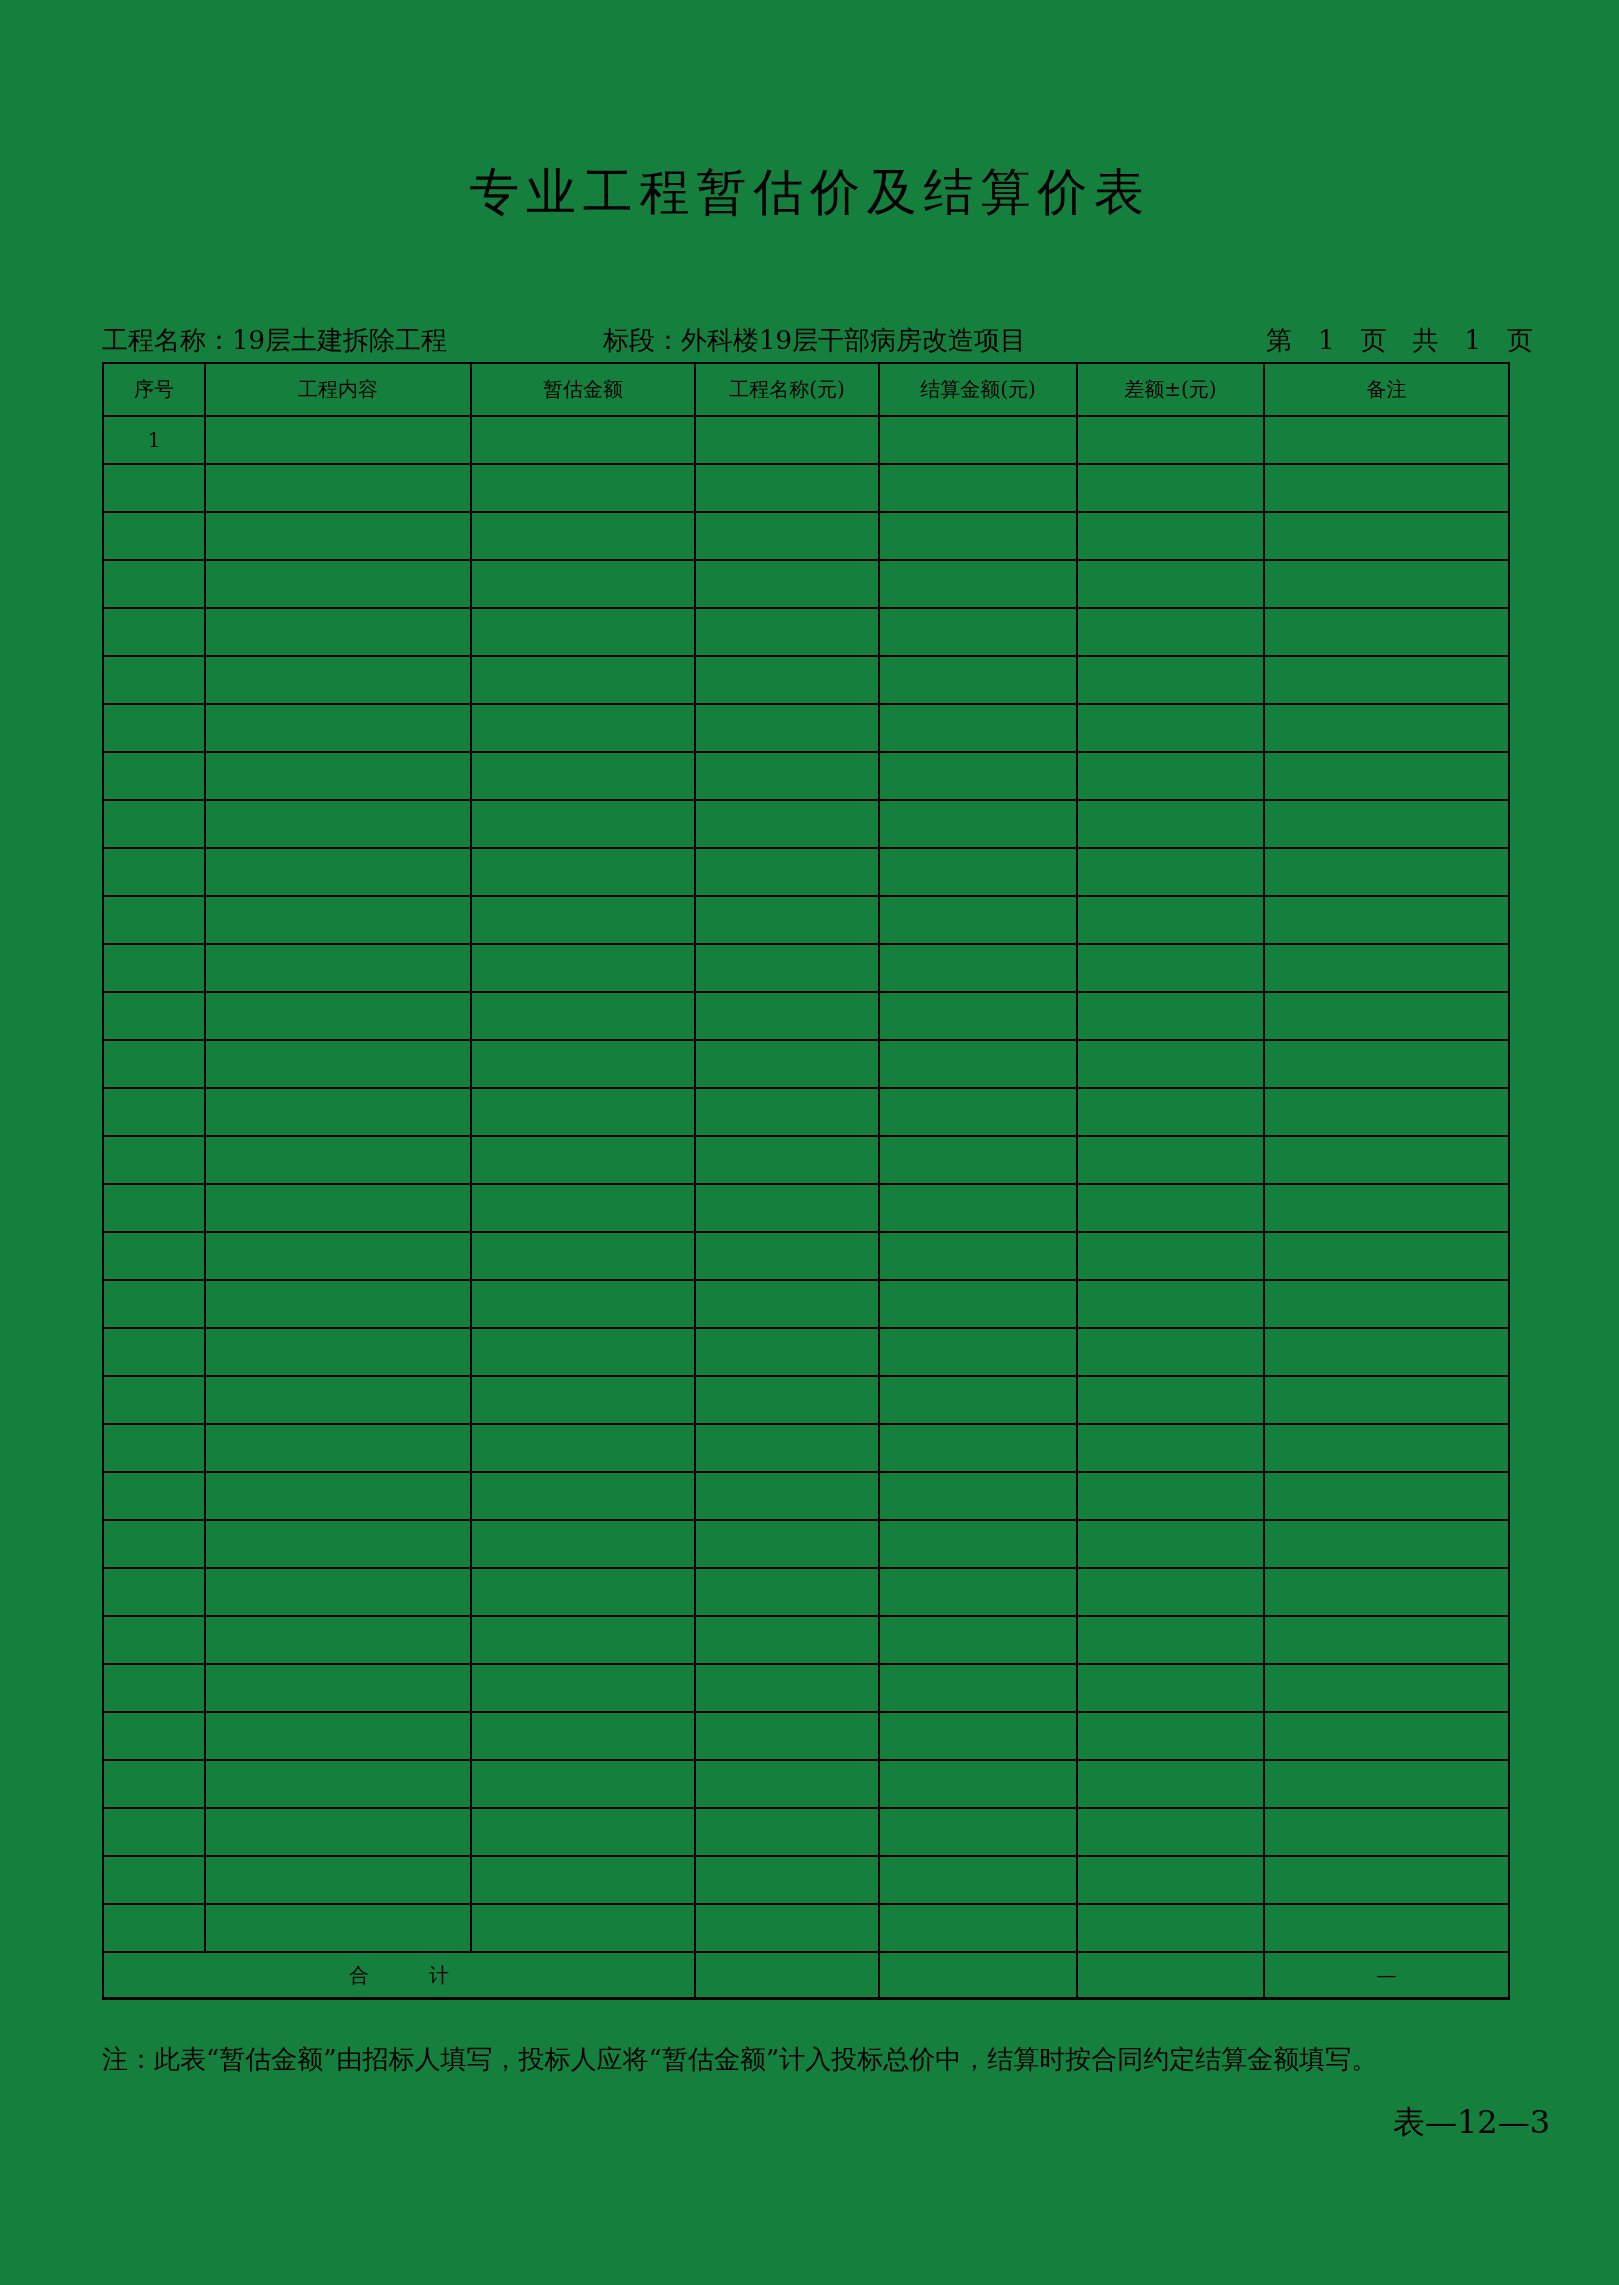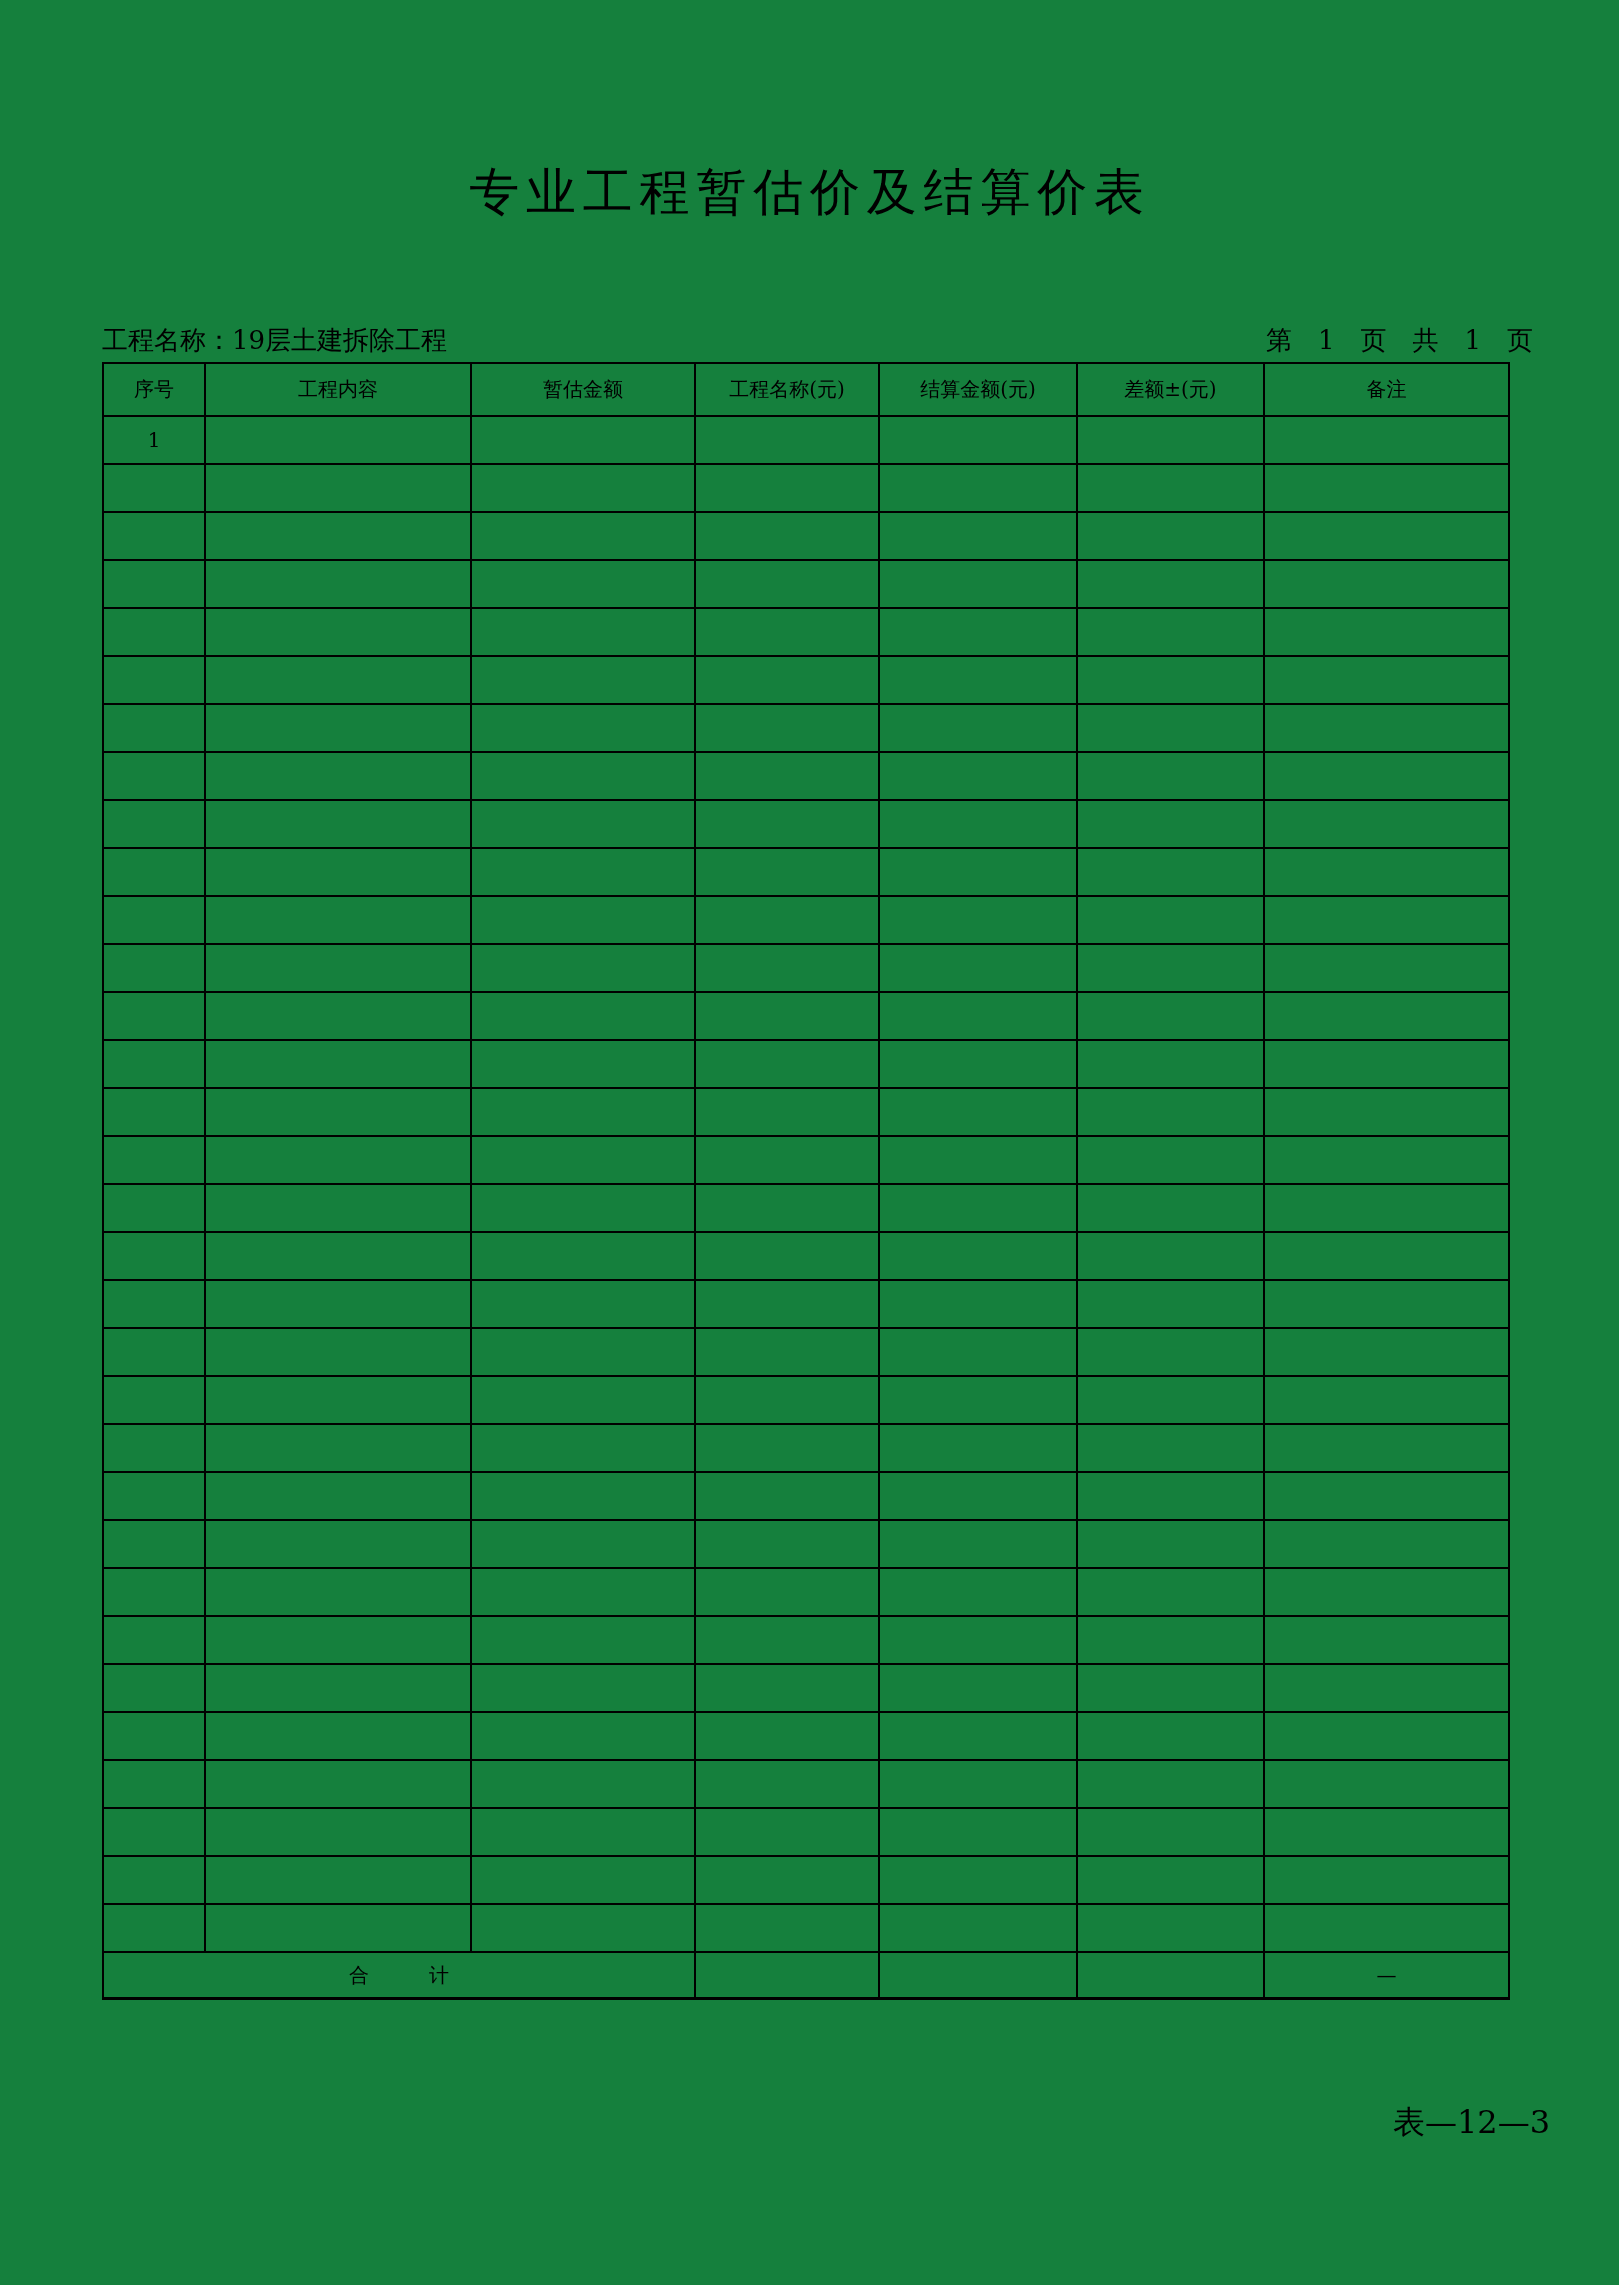--- a/index.html
+++ b/index.html
@@ -88,20 +88,21 @@
 </style>
 </head>
 <body>
 
 <div class="page">
 
   <div class="doc-title">专业工程暂估价及结算价表</div>
 
   <div class="info-bar">
     <span class="info-project"><span>工程名称：</span><span>19层土建拆除工程</span></span>
+    <span class="info-section"><span>标段：</span><span>外科楼19层干部病房改造项目</span></span>
     <span class="info-paging">第　1　页　共　1　页</span>
   </div>
 
   <table class="main-table">
     <colgroup>
         <col style="width: 102px;">
         <col style="width: 266px;">
         <col style="width: 224px;">
         <col style="width: 184px;">
         <col style="width: 198px;">
@@ -413,17 +414,18 @@
       <tr>
         <td colspan="3">合　　　计</td>
         <td></td>
         <td></td>
         <td></td>
         <td>—</td>
       </tr>
     </tfoot>
   </table>
 
+  <div class="note-line">注：此表“暂估金额”由招标人填写，投标人应将“暂估金额”计入投标总价中，结算时按合同约定结算金额填写。</div>
 
   <div class="form-code">表—12—3</div>
 
 </div>
 
 
 </body></html>

